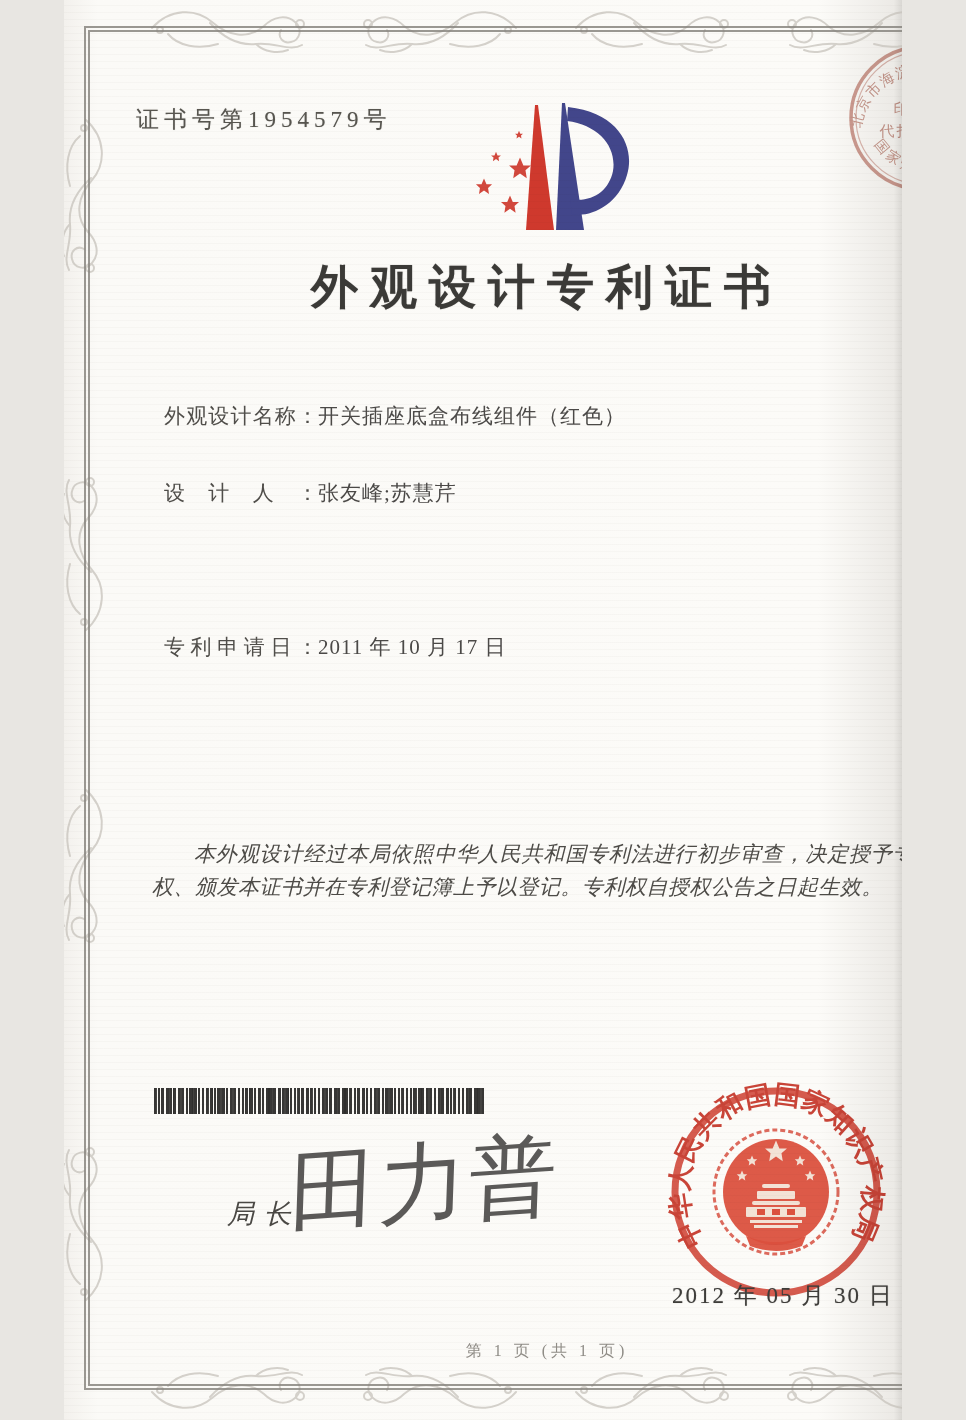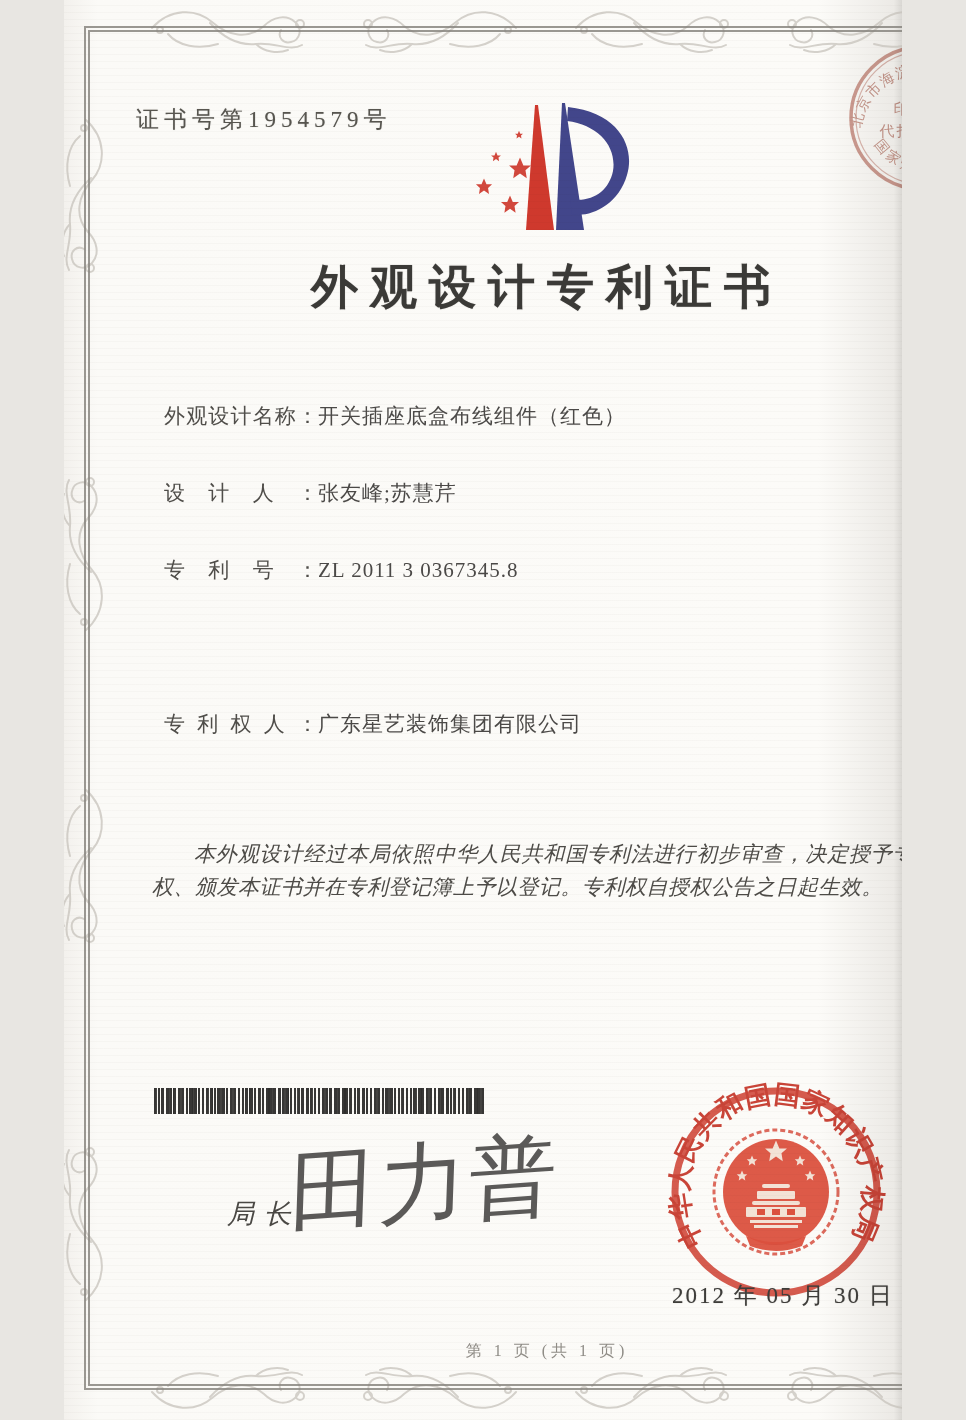--- a/index.html
+++ b/index.html
@@ -128,25 +128,22 @@
   </svg>
 
   <div id="title" class="abs">外观设计专利证书</div>
 
   <div class="field abs" style="top:402px">
     <span class="flabel">外观设计名称：</span><span class="fvalue">开关插座底盒布线组件（红色）</span>
   </div>
   <div class="field abs" style="top:479px">
     <span class="flabel">设计人：</span><span class="fvalue">张友峰;苏慧芹</span>
   </div>
-  <div class="field abs" style="top:556px">
-    <span class="flabel">专利号：</span><span class="fvalue">ZL 2011 3 0367345.8</span>
-  </div>
-  <div class="field abs" style="top:710px">
-    <span class="flabel">专利权人：</span><span class="fvalue">广东星艺装饰集团有限公司</span>
+  <div class="field abs" style="top:633px">
+    <span class="flabel">专利申请日：</span><span class="fvalue">2011 年 10 月 17 日</span>
   </div>
 
   <div id="body-text" class="abs">
     <p>本外观设计经过本局依照中华人民共和国专利法进行初步审查，决定授予专利权、颁发本证书并在专利登记簿上予以登记。专利权自授权公告之日起生效。</p>
   </div>
 
   <div id="barcode" class="abs"></div>
 
   <div id="director-row" class="abs">局长</div>
   <div id="signature" class="abs">田力普</div>

